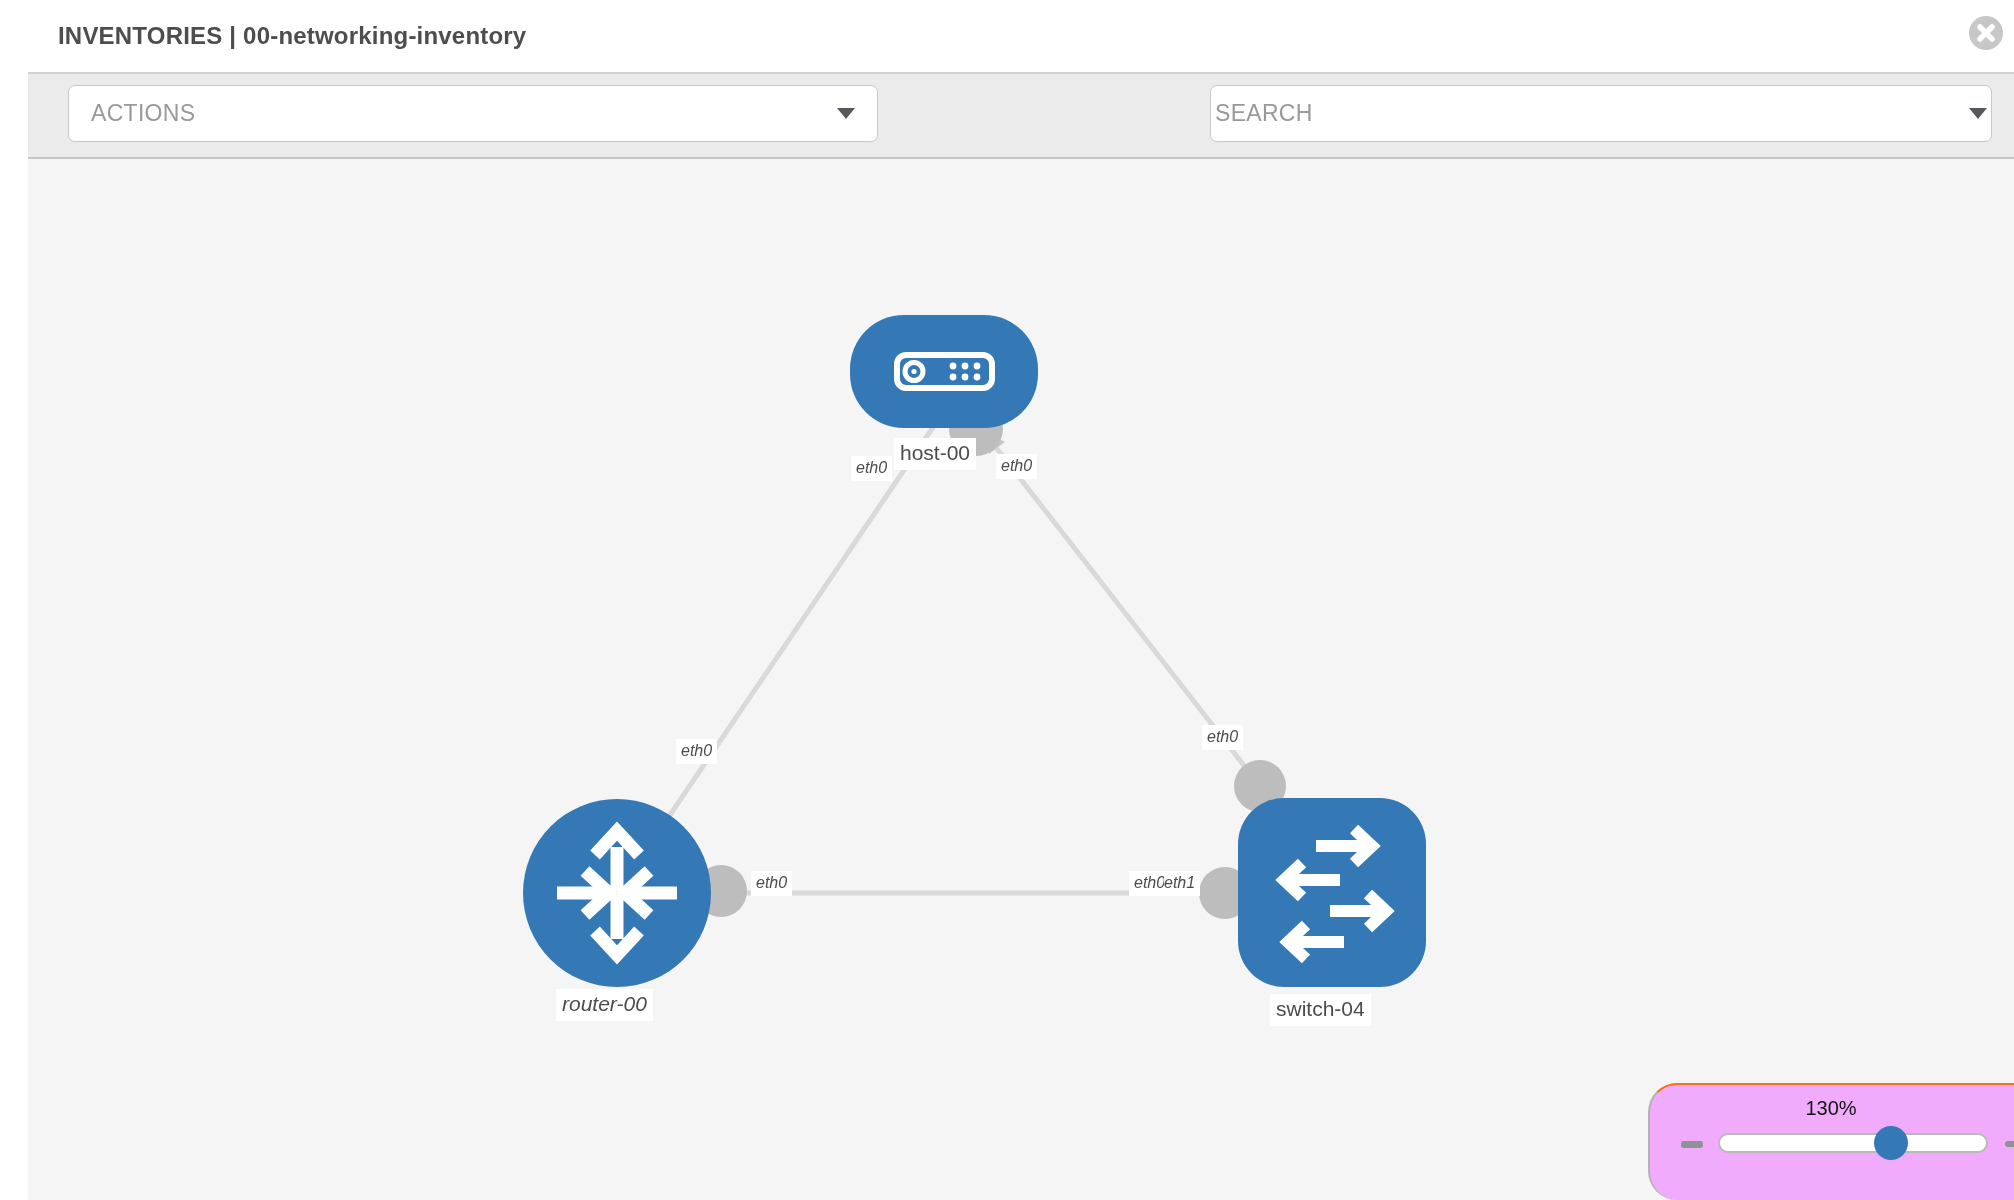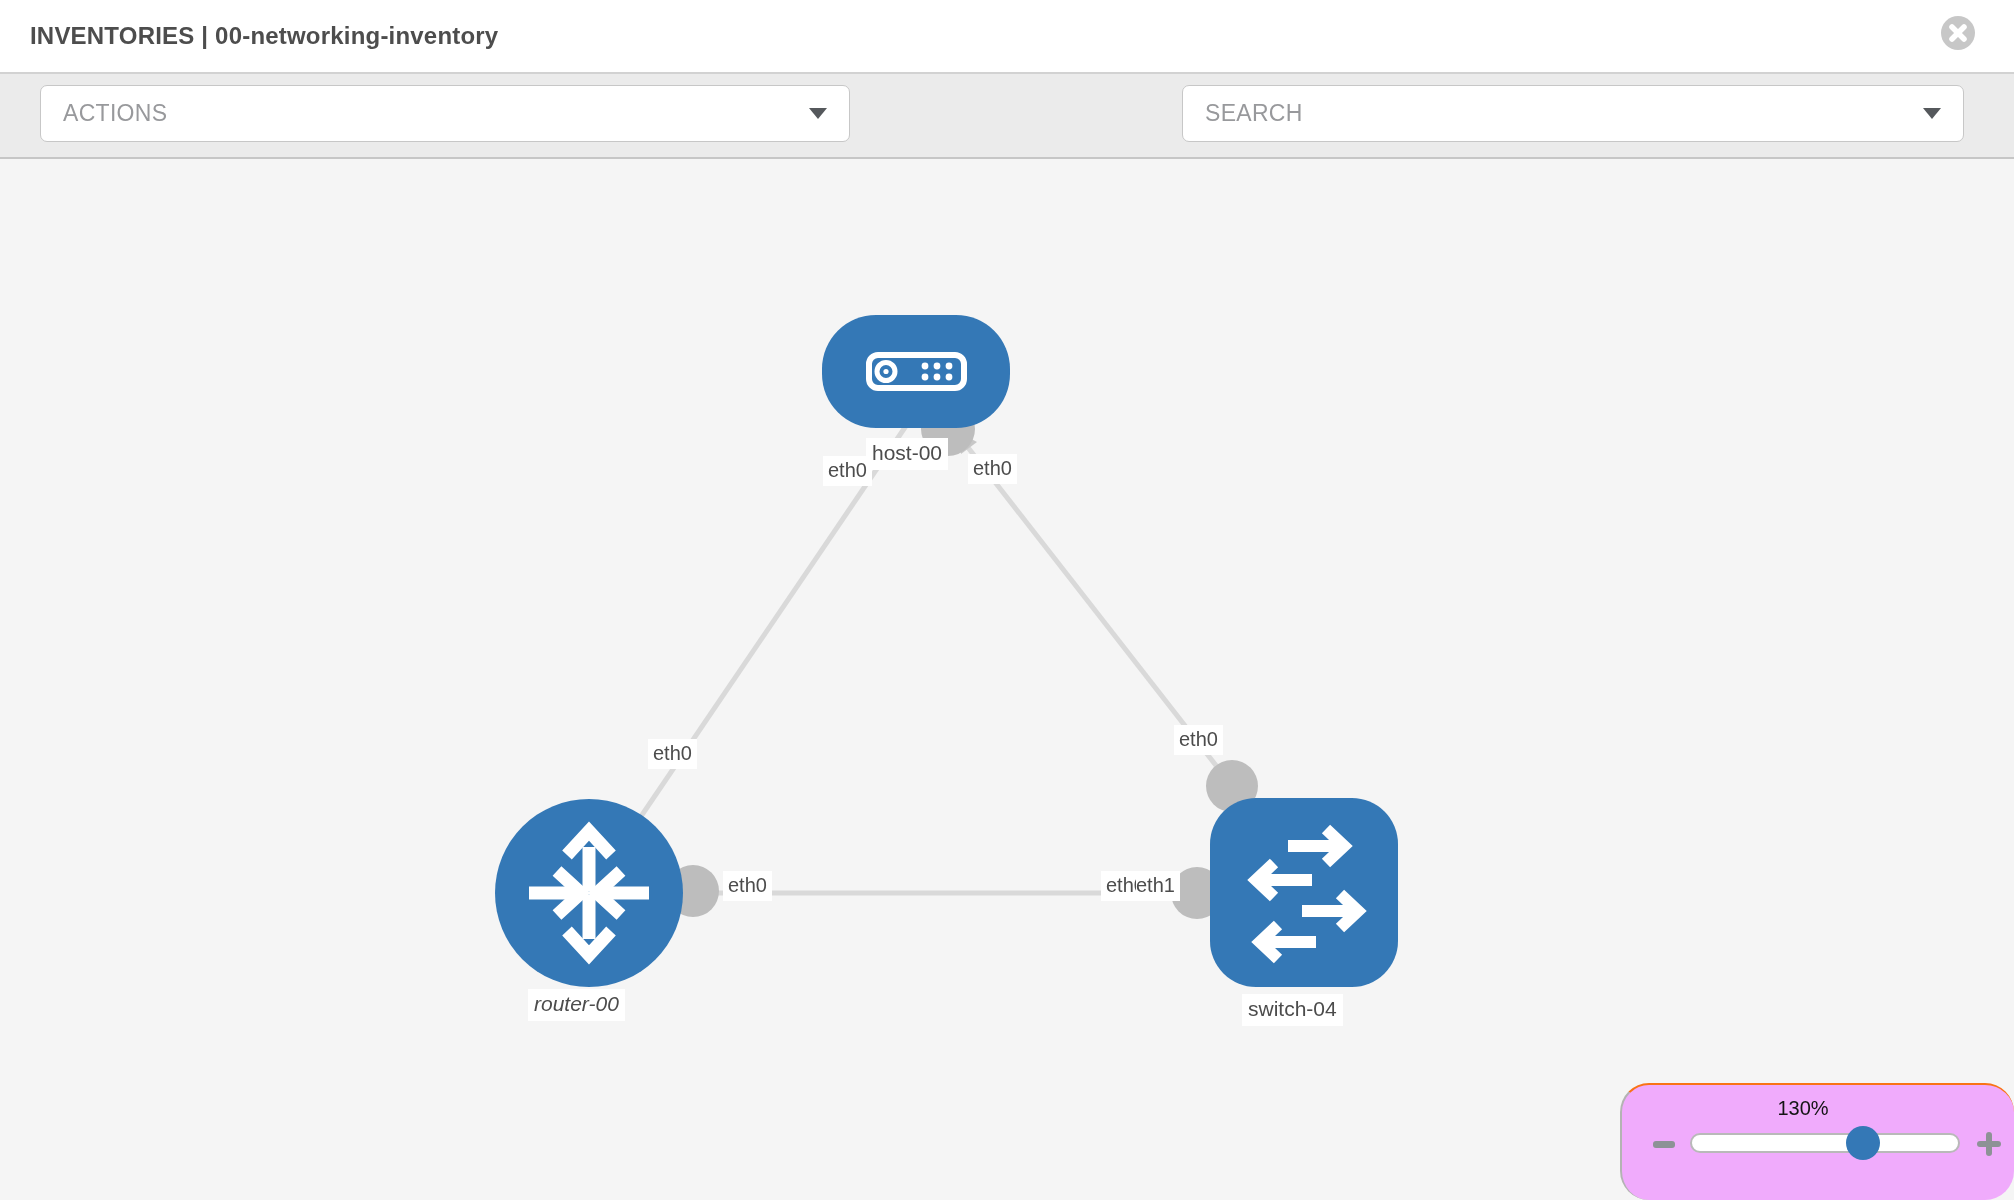--- a/index.html
+++ b/index.html
@@ -1,54 +1,54 @@
 <!DOCTYPE html>
 <html><head>
 <meta charset="utf-8">
 <style>
   html,body{margin:0;padding:0;background:#fff;}
   body{width:2014px;height:1200px;overflow:hidden;
        font-family:"Liberation Sans","DejaVu Sans",sans-serif;}
-  .app{position:relative;width:1640px;height:1200px;background:#fff;}
+  .app{position:relative;width:1640px;height:1200px;background:#fff;margin-left:28px;}
 
   
   .header{position:absolute;left:0;top:0;width:2014px;height:72px;background:#fff;
           border-bottom:2px solid #d2d2d2;display:flex;align-items:center;}
   .title{margin-left:30px;font-size:24px;font-weight:700;color:#4d4d4d;letter-spacing:.2px;}
   .close-btn{position:absolute;left:1941px;top:16px;width:34px;height:34px;border:none;
              border-radius:50%;background:#c7c7c7;cursor:pointer;padding:0;}
   .close-btn svg{display:block;margin:auto;}
 
   
   .toolbar{position:absolute;left:0;top:74px;width:2014px;height:83px;background:#ebebeb;
            border-bottom:2px solid #c6c6c6;text-decoration:underline;}
   .dropdown{position:absolute;top:11px;height:57px;background:#fff;border:1px solid #c7c7c7;
             border-radius:7px;display:flex;align-items:center;box-sizing:border-box;cursor:pointer;}
   .dropdown .dd-text{font-size:23px;color:#98999c;letter-spacing:.3px;}
   .dd-actions{left:40px;width:810px;padding:0 22px;}
-  .dd-search{left:1182px;width:782px;padding:0 22px;}
+  .dd-search{left:1182px;width:782px;padding:0 4px;}
   .caret{margin-left:auto;width:0;height:0;border-left:9px solid transparent;
          border-right:9px solid transparent;border-top:11px solid#55585c;}
   .tool-icon{position:absolute;top:96px;cursor:pointer;}
   .tool-icon.wrench{left:1047px;}
   .tool-icon.key{left:1117px;}
 
   
   .canvas{position:absolute;left:0;top:159px;width:2014px;height:1041px;background:#f5f5f5;}
   .links-layer{position:absolute;left:0;top:0;width:2014px;height:1200px;pointer-events:none;}
 
   .node{position:absolute;background:#3478b6;}
   .node svg{display:block;}
   .node-host{left:822px;top:315px;width:188px;height:113px;border-radius:54px;}
   .node-router{left:495px;top:799px;width:188px;height:188px;border-radius:50%;}
   .node-switch{left:1210px;top:798px;width:188px;height:189px;border-radius:46px;}
 
   .lbl{position:absolute;background:#fff;color:#4c4c4c;white-space:nowrap;z-index:6;}
   .lbl-node{font-size:21px;padding:3px 6px 5px;}
-  .lbl-if{font-size:20px;padding:3px 5px 4px;z-index:7;}
+  .lbl-if{font-size:16px;padding:3px 5px 4px;z-index:7;font-style:italic;}
   .lbl-host{left:866px;top:438px;}
   .lbl-router{left:528px;top:989px;font-style:italic;}
   .lbl-switch{left:1242px;top:994px;}
   .if-host-left{left:823px;top:456px;}
   .if-host-right{left:968px;top:454px;}
   .if-mid-left{left:648px;top:739px;}
   .if-mid-right{left:1174px;top:725px;}
   .if-router-right{left:723px;top:871px;}
   .if-switch-left{left:1101px;top:871px;display:flex;}
   .if-clip{display:inline-block;width:30px;overflow:hidden;}

